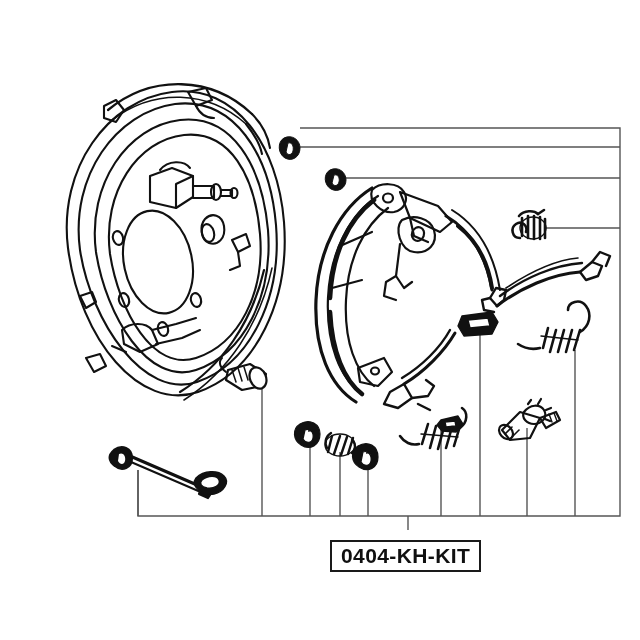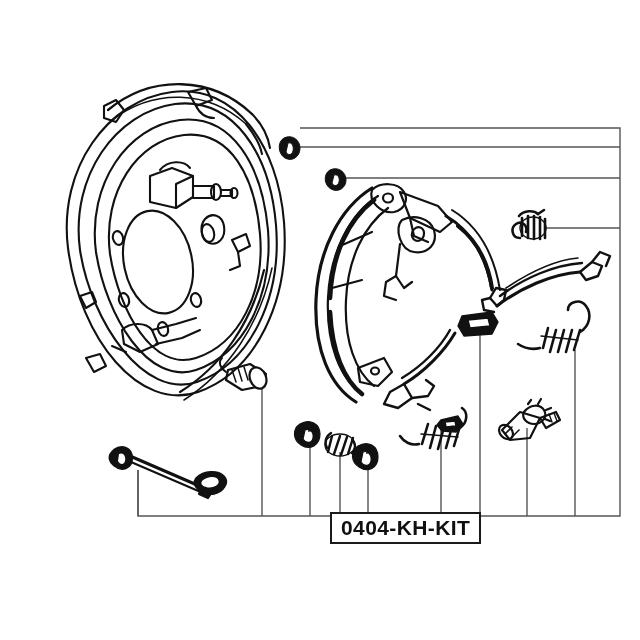--- a/index.html
+++ b/index.html
@@ -5,21 +5,21 @@
   html,body{margin:0;padding:0;background:#ffffff;}
   body{
     width:640px;height:640px;overflow:hidden;
     font-family:"Liberation Sans", sans-serif;
     -webkit-font-smoothing:antialiased;
   }
   #sheet{position:relative;width:640px;height:640px;background:#fff;}
   #art{position:absolute;left:0;top:0;width:640px;height:640px;}
   .partnum-box{
     position:absolute;
-    left:330px;top:512px;
+    left:330px;top:540px;
     border:2px solid #1a1a1a;
     background:#ffffff;
     padding:3px 9px 4px 9px;
     font-size:21px;
     font-weight:bold;
     letter-spacing:0.4px;
     color:#101010;
     line-height:1;
     white-space:nowrap;
   }

